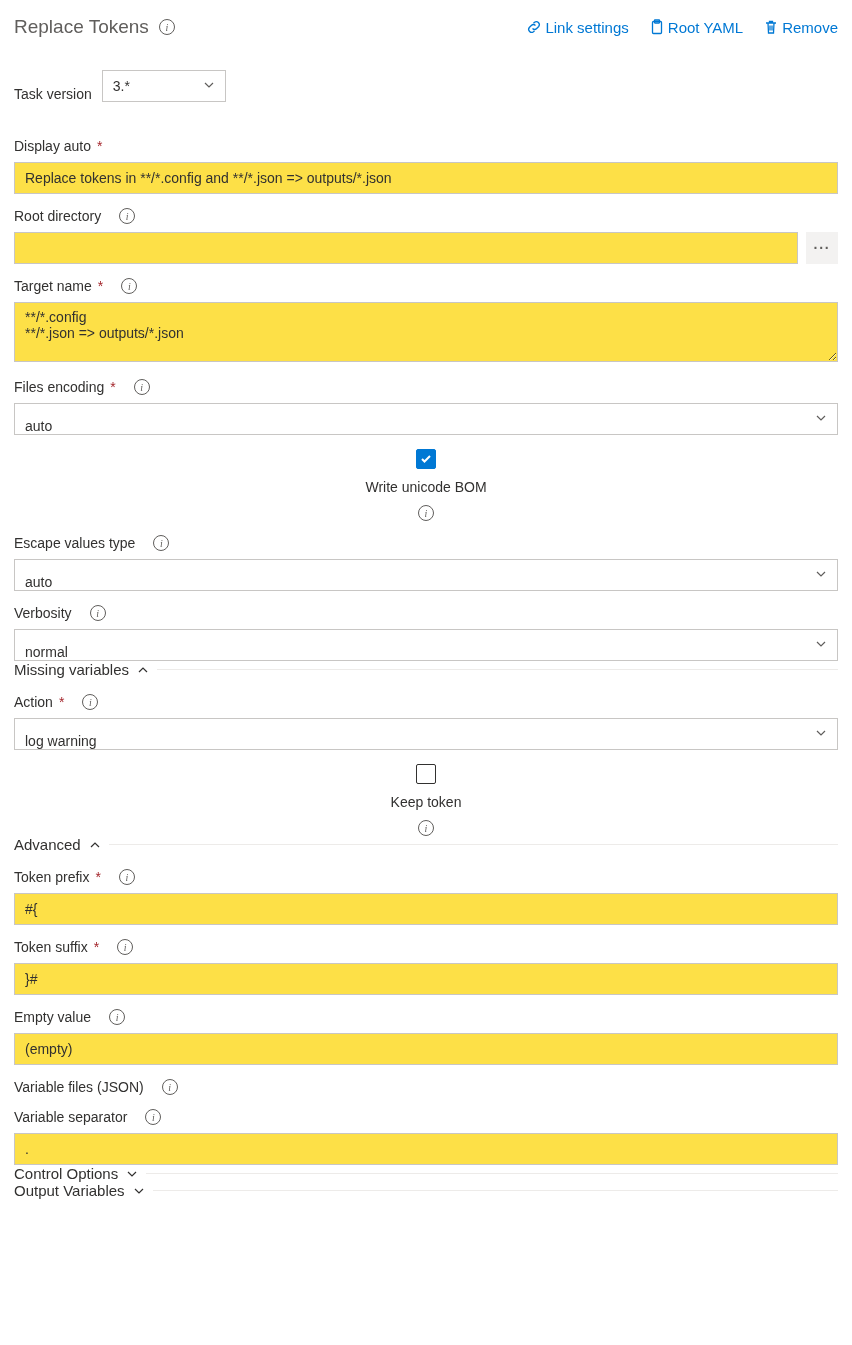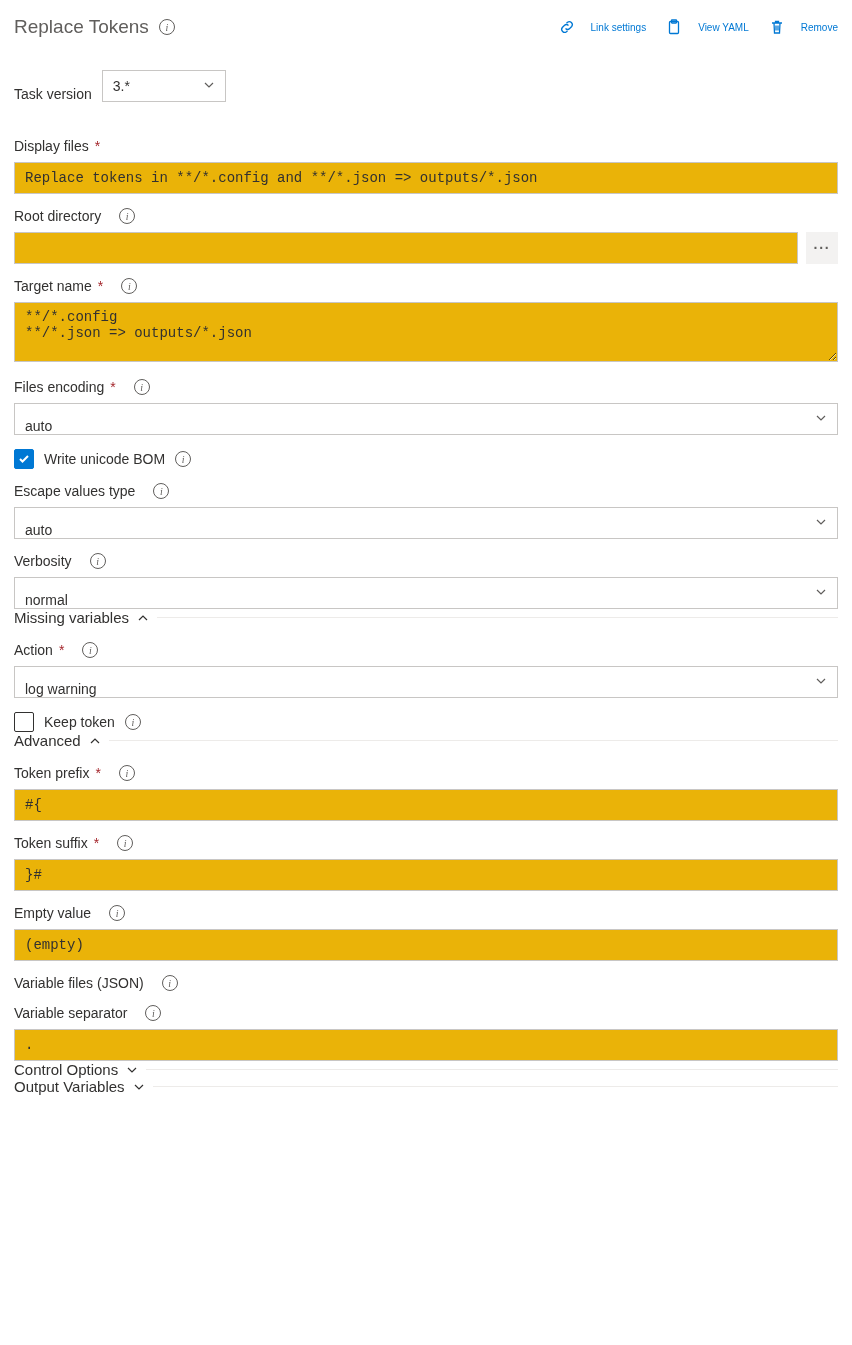--- a/index.html
+++ b/index.html
@@ -28,23 +28,23 @@
     font-weight: 400;
     color: #605e5c;
   }
   .header-actions {
     display: flex;
     gap: 20px;
   }
   .link-btn {
     display: inline-flex;
     align-items: center;
-    gap: 16px;
+    gap: 3px;
     color: #0078d4;
-    font-size: 10px;
+    font-size: 15px;
     cursor: pointer;
   }
   .link-btn svg { width: 16px; height: 16px; }
   .info-icon {
     display: inline-flex;
     align-items: center;
     justify-content: center;
     width: 16px; height: 16px;
     border: 1px solid #605e5c;
     border-radius: 50%;
@@ -89,24 +89,24 @@
     gap: 18px;
     margin-top: 14px;
     margin-bottom: 8px;
   }
   .field-label .lbl { display:flex; align-items:center; gap:4px;}
   .req { color: #a4262c; margin-left: 2px;}
   input[type=text], textarea {
     width: 100%;
     border: 1px solid #c8c6c4;
     padding: 6px 10px;
-    font-family: Liberation Mono, monospace;
+    font-family: Liberation Sans, sans-serif;
     font-size: 14px;
     resize: none;
-    background:#eab308;
+    background:#fde047;
     color:#323130;
   }
   input[type=text] { height: 32px; }
   .input-with-btn {
     display: flex;
     gap: 8px;
     align-items:stretch;
   }
   .input-with-btn input { flex: 1; }
   .browse-btn {
@@ -119,20 +119,21 @@
     letter-spacing:1px;
   }
   textarea {
     height: 60px;
     resize: both;
     overflow:auto;
   }
   .checkbox-row {
     display:flex; align-items:center; gap:10px;
     margin-top: 14px;
+    flex-direction: column;
   }
   .checkbox {
     width:20px; height:20px;
     border:1px solid #323130;
     border-radius:2px;
     display:flex; align-items:center; justify-content:center;
     cursor:pointer;
     background:#fff;
   }
   .checkbox.checked {
@@ -173,21 +174,21 @@
           <path d="M6.5 9.5a3 3 0 0 0 4.2 0l2-2a3 3 0 0 0-4.2-4.2l-1 1"></path>
           <path d="M9.5 6.5a3 3 0 0 0-4.2 0l-2 2a3 3 0 0 0 4.2 4.2l1-1"></path>
         </svg>
       <span>Link settings</span>
     </span>
     <span class="link-btn">
       <svg viewBox="0 0 16 16" fill="none" stroke="#0078d4" stroke-width="1.3">
           <rect x="3.5" y="2.5" width="9" height="12" rx="1"></rect>
           <rect x="5.5" y="1" width="5" height="3" rx="0.5"></rect>
         </svg>
-      <span>View YAML</span>
+      <span>Root YAML</span>
     </span>
     <span class="link-btn">
       <svg viewBox="0 0 16 16" fill="none" stroke="#0078d4" stroke-width="1.3">
           <path d="M3 4h10M6.5 4V2.5h3V4M5 4l.5 10h5L11 4M7 6.5v5M9 6.5v5"></path>
         </svg>
       <span>Remove</span>
     </span>
   </div>
 </div>
 
@@ -198,21 +199,21 @@
     <span>3.*</span>
     <span class="chev"><svg viewBox="0 0 12 12">
           <path d="M2 4l4 4 4-4" fill="none" stroke="#605e5c" stroke-width="1.2"></path>
         </svg></span>
   </div>
 </div>
 
 
 <div class="field-label">
   <span class="lbl">
-      <span>Display files</span>
+      <span>Display auto</span>
       <span class="req">*</span>
     </span>
 </div>
 <input type="text" value="Replace tokens in **/*.config and **/*.json =&gt; outputs/*.json" style="">
 
 
 <div class="field-label">
   <span class="lbl">
       <span>Root directory</span>
     </span>

